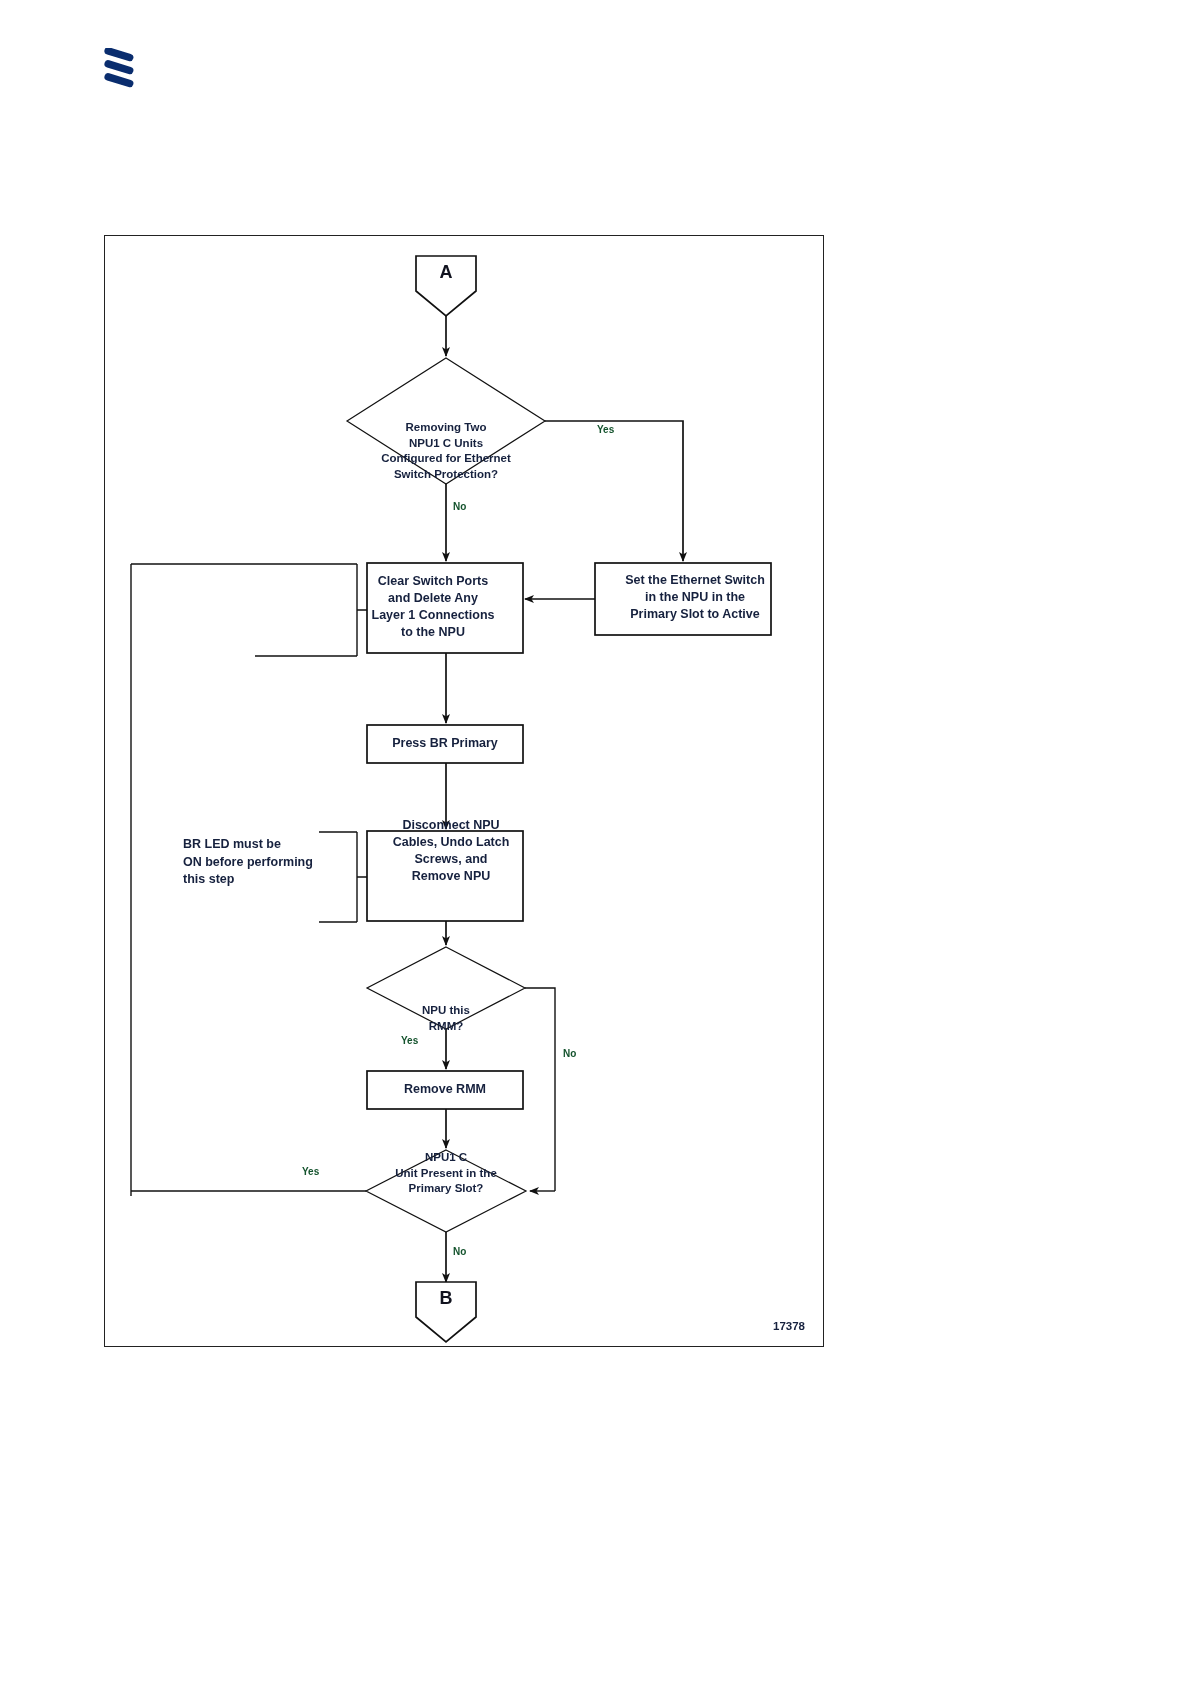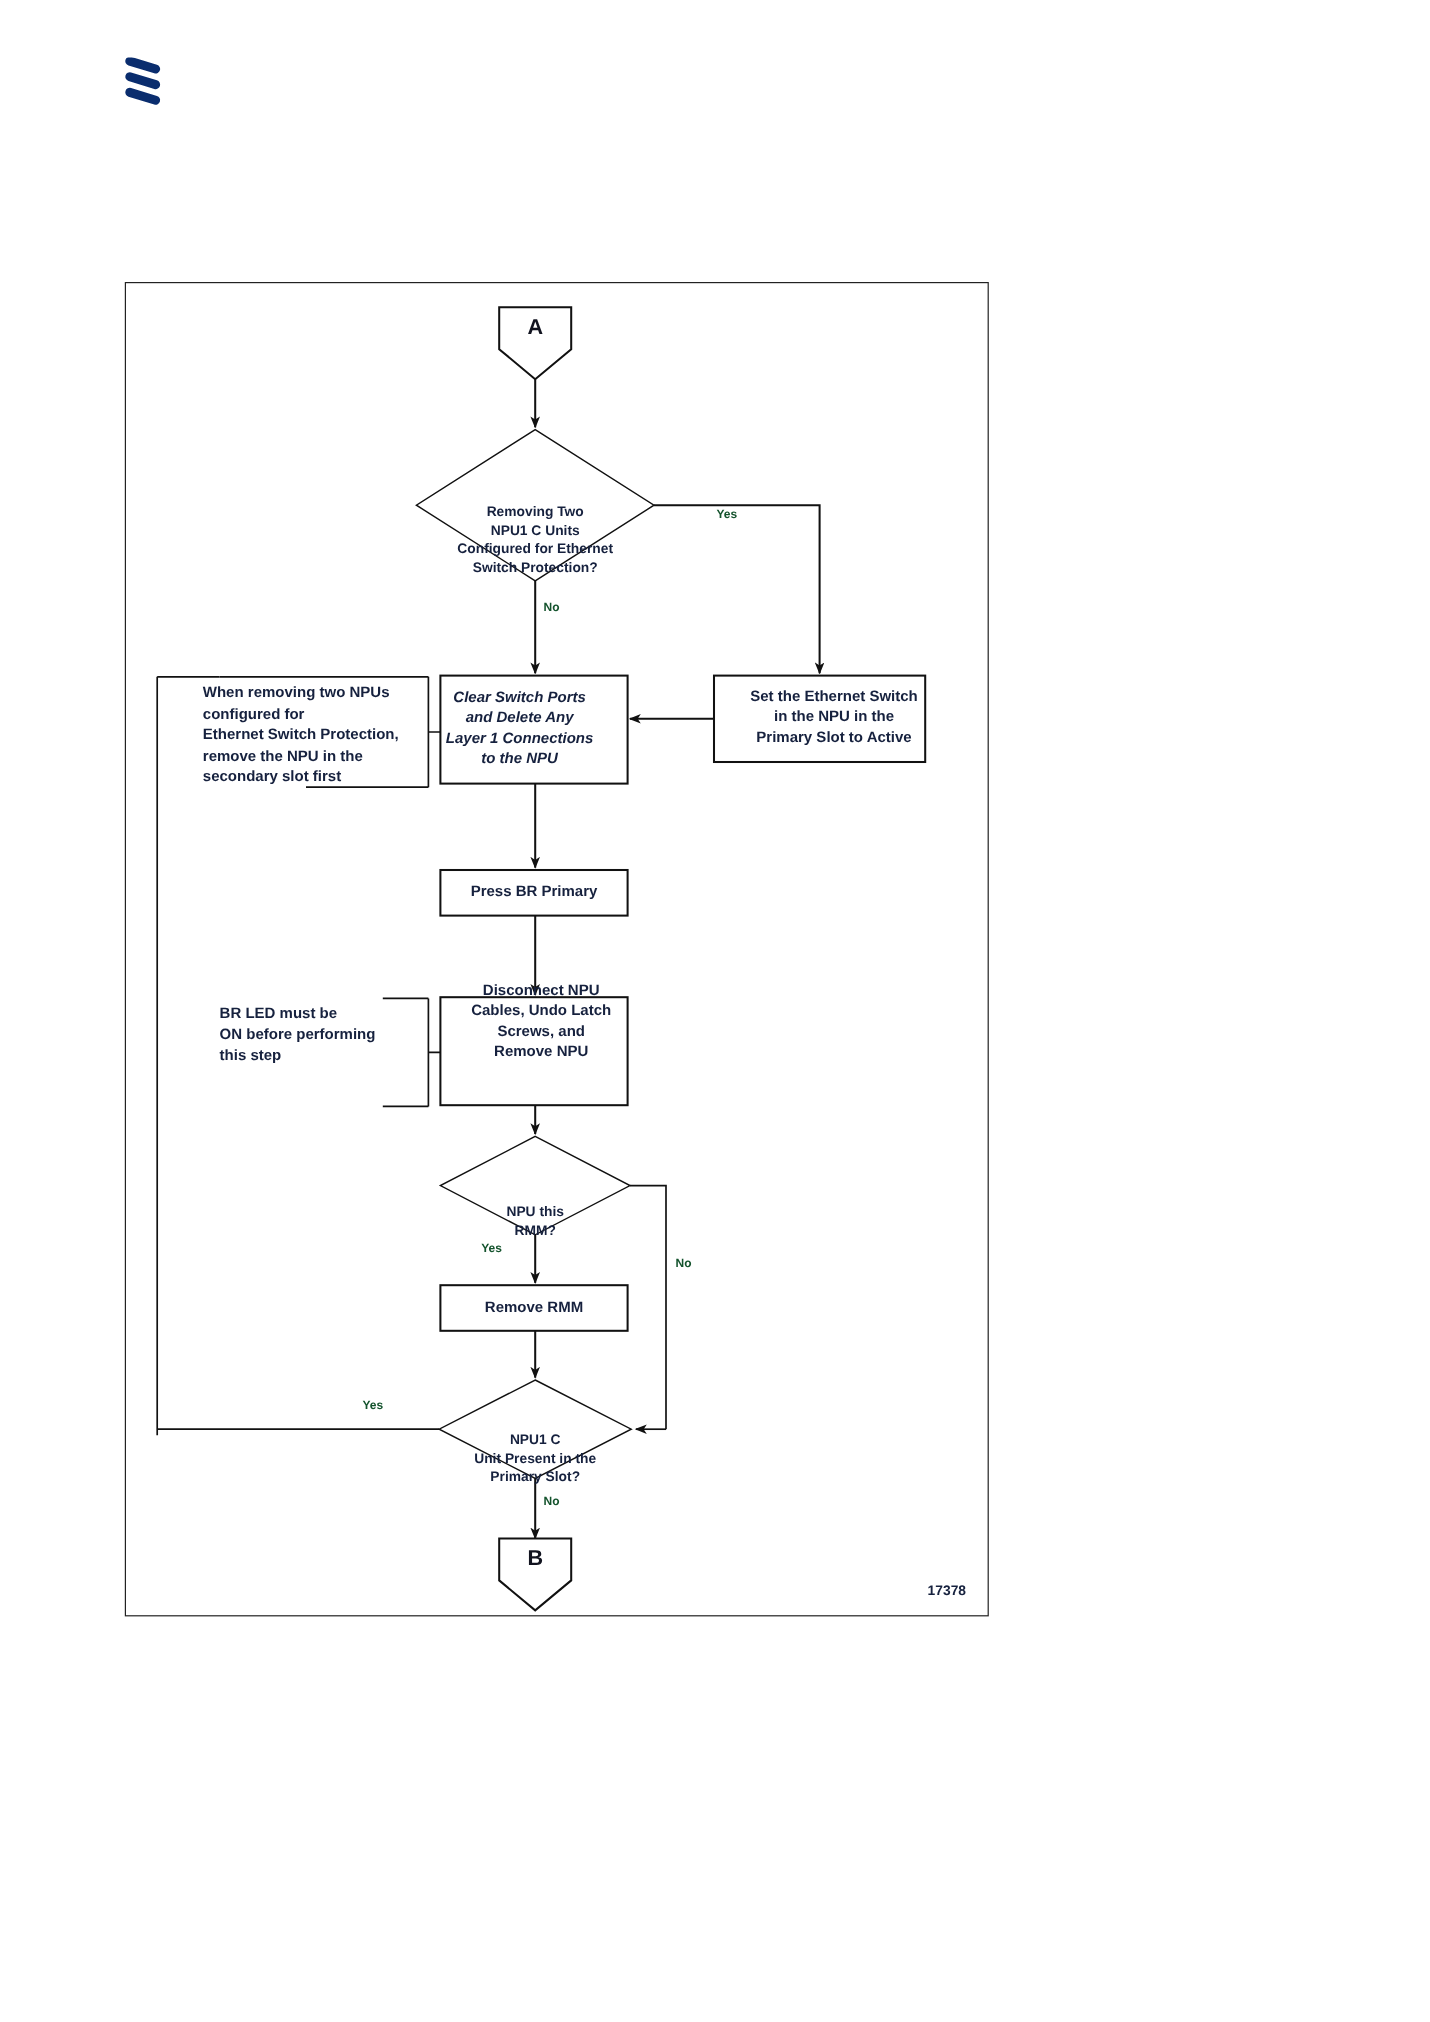--- a/index.html
+++ b/index.html
@@ -182,54 +182,49 @@
   <div class="conn-letter" style="left:311px; top:26px; width:60px;">A</div>
 
   <div class="dec-text" style="left:216px; top:152px; width:250px;">Removing Two
 NPU1 C Units
 Configured for Ethernet
 Switch Protection?</div>
 
   <div class="branch-label" style="left:492px; top:188px;">Yes</div>
   <div class="branch-label" style="left:348px; top:265px;">No</div>
 
-  <div class="node-text" style="left:262px; top:337px; width:132px;font-style:italic;">Clear Switch Ports
+  <div class="node-text" style="left:262px; top:337px; width:132px;">Clear Switch Ports
 and Delete Any
 Layer 1 Connections
 to the NPU</div>
 
   <div class="node-text" style="left:502px; top:336px; width:176px;">Set the Ethernet Switch
 in the NPU in the
 Primary Slot to Active</div>
 
-  <div class="note-text" style="left:64px; top:333px; width:196px;">When removing two NPUs
-configured for
-Ethernet Switch Protection,
-remove the NPU in the
-secondary slot first</div>
 
   <div class="node-text" style="left:262px; top:499px; width:156px;">Press BR Primary</div>
 
   <div class="note-text" style="left:78px; top:600px; width:170px;">BR LED must be
 ON before performing
 this step</div>
 
   <div class="node-text" style="left:262px; top:581px; width:168px;">Disconnect NPU
 Cables, Undo Latch
 Screws, and
 Remove NPU</div>
 
   <div class="dec-text" style="left:266px; top:735px; width:150px;">NPU this
 RMM?</div>
   <div class="branch-label" style="left:296px; top:799px;">Yes</div>
   <div class="branch-label" style="left:458px; top:812px;">No</div>
 
   <div class="node-text" style="left:262px; top:845px; width:156px;">Remove RMM</div>
 
-  <div class="dec-text" style="left:256px; top:925px; width:170px;">NPU1 C
+  <div class="dec-text" style="left:256px; top:882px; width:170px;">NPU1 C
 Unit Present in the
 Primary Slot?</div>
   <div class="branch-label" style="left:197px; top:930px;">Yes</div>
   <div class="branch-label" style="left:348px; top:1010px;">No</div>
 
   <div class="conn-letter" style="left:311px; top:1052px; width:60px;">B</div>
 
   <div id="fig-id">17378</div>
 </div>
 

